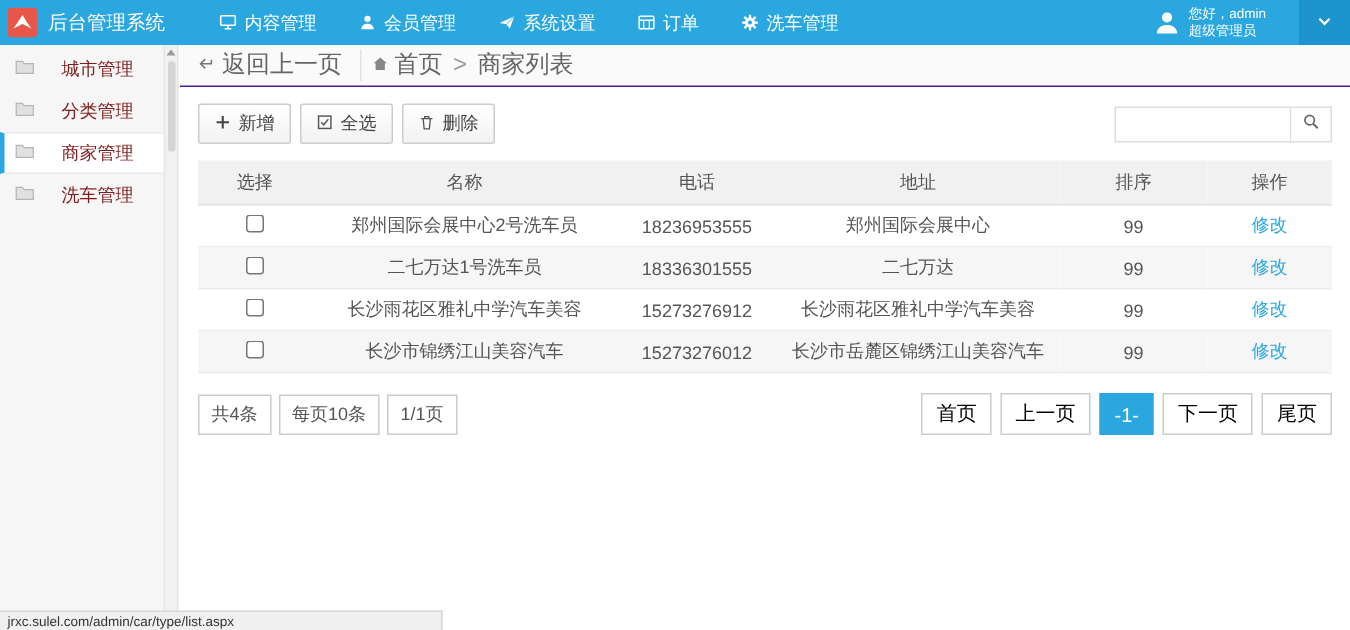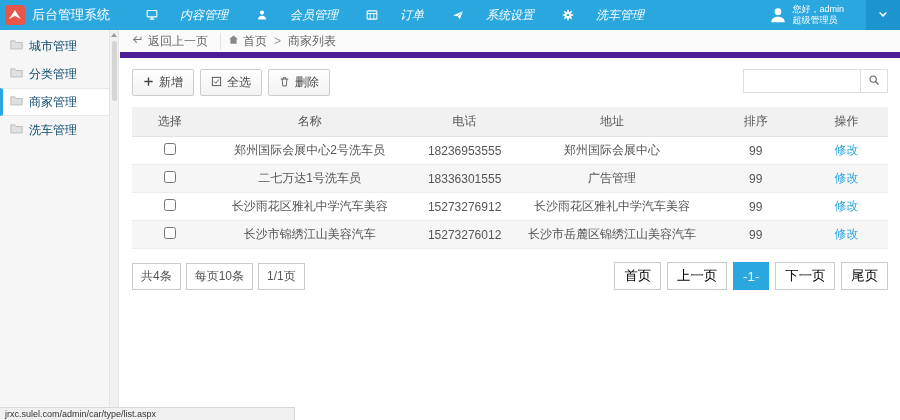--- a/index.html
+++ b/index.html
@@ -5,44 +5,44 @@
   * { margin:0; padding:0; box-sizing:border-box; }
   html,body { width:900px; height:420px; overflow:hidden; }
   body { font-family:"Liberation Sans","DejaVu Sans",sans-serif; font-size:12px; background:#fff; color:#555; }
   .page { position:relative; width:900px; height:420px; overflow:hidden; }
 
   
   .topbar { position:absolute; top:0; left:0; right:0; height:30px; background:#2ba7e0; display:flex; align-items:center; color:#fff; }
   .logo { width:20px; height:20px; margin:0 7px 0 5px; flex:0 0 auto; }
   .app-title { font-size:13px; margin-right:22px; white-space:nowrap; }
   .nav { display:flex; height:100%; }
-  .nav-item { display:flex; align-items:center; gap:22px; padding:0 14px; font-size:12px; cursor:pointer; white-space:nowrap;font-style:italic; }
+  .nav-item { display:flex; align-items:center; gap:5px; padding:0 14px; font-size:12px; cursor:pointer; white-space:nowrap; }
   .nav-item svg { display:block; }
   .userbox { margin-left:auto; display:flex; align-items:center; height:100%; }
   .avatar { width:18px; height:18px; margin-right:5px; }
   .user-text { font-size:9px; line-height:1.25; margin-right:22px; white-space:nowrap; }
   .dropdown-btn { width:34px; height:30px; background:#1d94cd; display:flex; align-items:center; justify-content:center; cursor:pointer; }
 
   
   .sidebar { position:absolute; top:30px; left:0; bottom:0; width:110px; background:#f6f6f6; border-right:1px solid #e5e5e5; padding-top:2px; }
-  .side-item { height:28px; display:flex; align-items:center; gap:6px; padding-left:7px; font-size:12px; color:#0c4a6e; border-left:3px solid transparent; cursor:pointer; }
+  .side-item { height:28px; display:flex; align-items:center; gap:18px; padding-left:7px; font-size:12px; color:#7f1d1d; border-left:3px solid transparent; cursor:pointer; }
   .side-item.active { background:#fff; border-left-color:#2ba7e0; border-top:1px solid #e8e8e8; border-bottom:1px solid #e8e8e8; }
   .scroll-strip { position:absolute; top:30px; left:110px; bottom:0; width:9px; background:#f1f1f1; border-right:1px solid #e5e5e5; }
   .scroll-up-arrow { width:0; height:0; margin:3px auto 0; border-left:3px solid transparent; border-right:3px solid transparent; border-bottom:4px solid #999; }
   .scroll-thumb { width:5px; height:60px; margin:4px auto 0; background:#d5d5d5; border-radius:2px; }
 
   
   .content { position:absolute; top:30px; left:120px; right:0; bottom:0; background:#fff; }
-  .breadcrumb { height:28px; background:#fafafa; border-bottom:6px solid #4c1d95; display:flex; align-items:center; padding:0 12px; font-size:12px; color:#666; gap:7px; }
+  .breadcrumb { height:28px; background:#fafafa; border-bottom:1px solid #4c1d95; display:flex; align-items:center; padding:0 12px; font-size:16px; color:#666; gap:7px; }
   .bc-back { display:flex; align-items:center; gap:5px; cursor:pointer; padding-right:12px; border-right:1px solid #e2e2e2; }
   .bc-home { display:flex; align-items:center; gap:4px; cursor:pointer; }
   .bc-sep { color:#999; }
   .bc-current { color:#666; }
 
-  .toolbar { display:flex; padding:11px 12px 9px; }
+  .toolbar { display:flex; align-items:center; padding:11px 12px 9px; }
   .btn { display:inline-flex; align-items:center; gap:5px; border:1px solid #ccc; background:linear-gradient(#ffffff,#f2f2f2); padding:4px 10px; font-size:12px; color:#444; border-radius:2px; margin-right:6px; cursor:pointer; }
   .search-group { margin-left:auto; display:flex; }
   .search-input { width:118px; height:24px; border:1px solid #ddd; padding:0 6px; font-size:12px; outline:none; }
   .search-btn { width:27px; height:24px; border:1px solid #ddd; border-left:none; background:#fff; display:flex; align-items:center; justify-content:center; cursor:pointer; }
 
   table.list { width:calc(100% - 24px); margin:2px 12px 0; border-collapse:collapse; font-size:12px; color:#555; text-align:center; table-layout:fixed; }
   table.list th { font-weight:normal; background:#f1f1f1; padding:6px 4px; border-bottom:1px solid #e3e3e3; color:#555; }
   table.list td { padding:5px 4px; border-bottom:1px solid #ececec; overflow:hidden; white-space:nowrap; text-overflow:ellipsis; }
   tr.stripe { background:#f6f6f6; }
   a.edit-link { color:#2ba7e0; text-decoration:none; cursor:pointer; }
@@ -86,34 +86,34 @@
             <svg width="12" height="12" viewBox="0 0 16 16">
               <circle cx="8" cy="4.7" r="2.8" fill="#fff"></circle>
               <path d="M2.5 14 C2.5 10.8 5 9 8 9 C11 9 13.5 10.8 13.5 14 Z" fill="#fff"></path>
             </svg>
           </span>
         <span>会员管理</span>
       </div>
       <div class="nav-item">
         <span>
             <svg width="12" height="12" viewBox="0 0 16 16">
+              <path d="M1.5 8.5 L14.5 2.5 L10.5 13.5 L7.5 9.5 Z" fill="#fff"></path>
+              <path d="M7.5 9.5 L14.5 2.5" stroke="#2ba7e0" stroke-width="0.8"></path>
+            </svg>
+          </span>
+        <span>系统设置</span>
+      </div>
+      <div class="nav-item">
+        <span>
+            <svg width="12" height="12" viewBox="0 0 16 16">
               <rect x="1.5" y="2.5" width="13" height="11" rx="1" fill="none" stroke="#fff" stroke-width="1.4"></rect>
               <path d="M1.5 6h13 M5.5 6v7.5 M10.5 6v7.5" stroke="#fff" stroke-width="1.2" fill="none"></path>
             </svg>
           </span>
         <span>订单</span>
-      </div>
-      <div class="nav-item">
-        <span>
-            <svg width="12" height="12" viewBox="0 0 16 16">
-              <path d="M1.5 8.5 L14.5 2.5 L10.5 13.5 L7.5 9.5 Z" fill="#fff"></path>
-              <path d="M7.5 9.5 L14.5 2.5" stroke="#2ba7e0" stroke-width="0.8"></path>
-            </svg>
-          </span>
-        <span>系统设置</span>
       </div>
       <div class="nav-item">
         <span>
             <svg width="12" height="12" viewBox="0 0 16 16">
               <circle cx="8" cy="8" r="4.5" fill="#fff"></circle>
               <g stroke="#fff" stroke-width="2">
                 <path d="M8 1v3 M8 12v3 M1 8h3 M12 8h3 M3 3l2.2 2.2 M10.8 10.8L13 13 M13 3l-2.2 2.2 M5.2 10.8L3 13"></path>
               </g>
               <circle cx="8" cy="8" r="1.8" fill="#2ba7e0"></circle>
             </svg>
@@ -247,21 +247,21 @@
           <td>郑州国际会展中心2号洗车员</td>
           <td>18236953555</td>
           <td>郑州国际会展中心</td>
           <td>99</td>
           <td><a class="edit-link">修改</a></td>
         </tr>
         <tr class="stripe">
           <td><input type="checkbox" style=""></td>
           <td>二七万达1号洗车员</td>
           <td>18336301555</td>
-          <td>广告管理</td>
+          <td>二七万达</td>
           <td>99</td>
           <td><a class="edit-link">修改</a></td>
         </tr>
         <tr>
           <td><input type="checkbox" style=""></td>
           <td>长沙雨花区雅礼中学汽车美容</td>
           <td>15273276912</td>
           <td>长沙雨花区雅礼中学汽车美容</td>
           <td>99</td>
           <td><a class="edit-link">修改</a></td>

